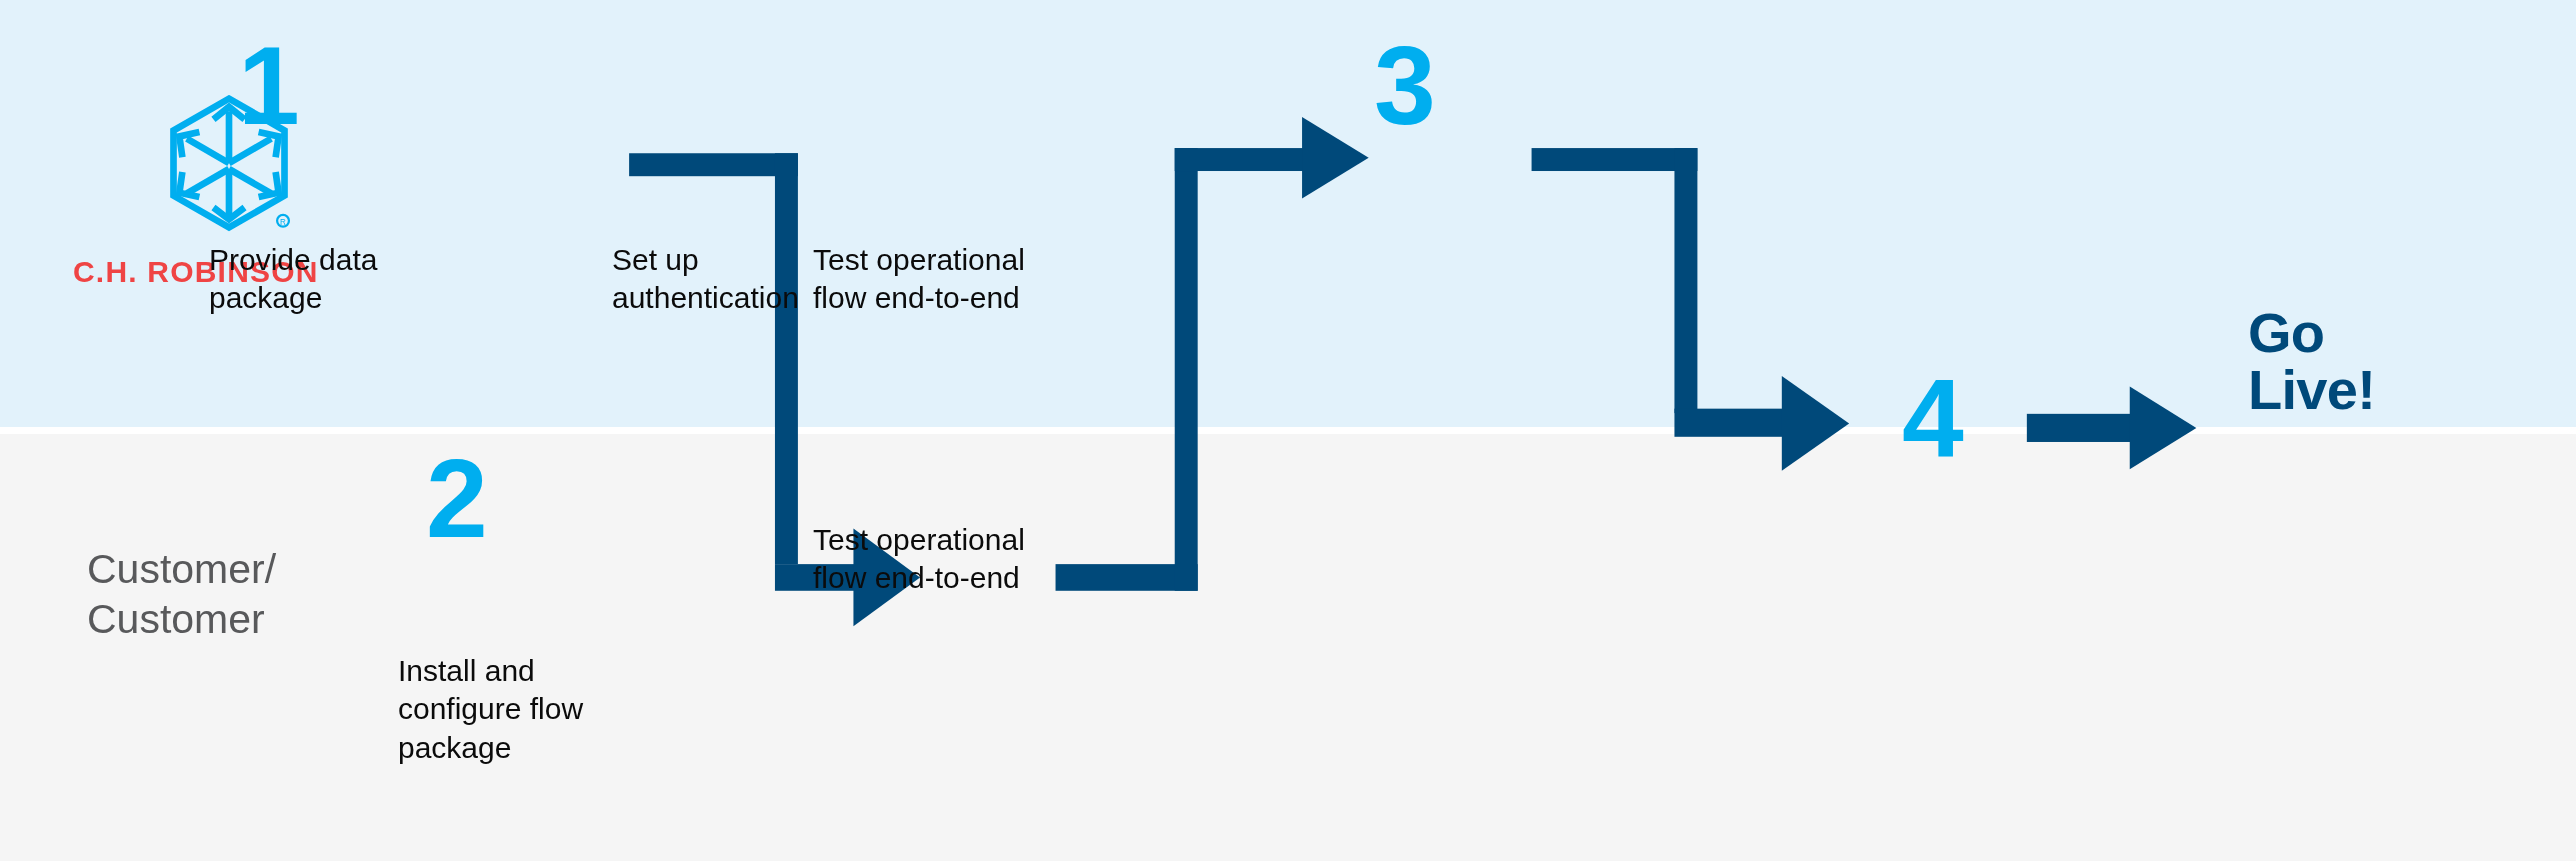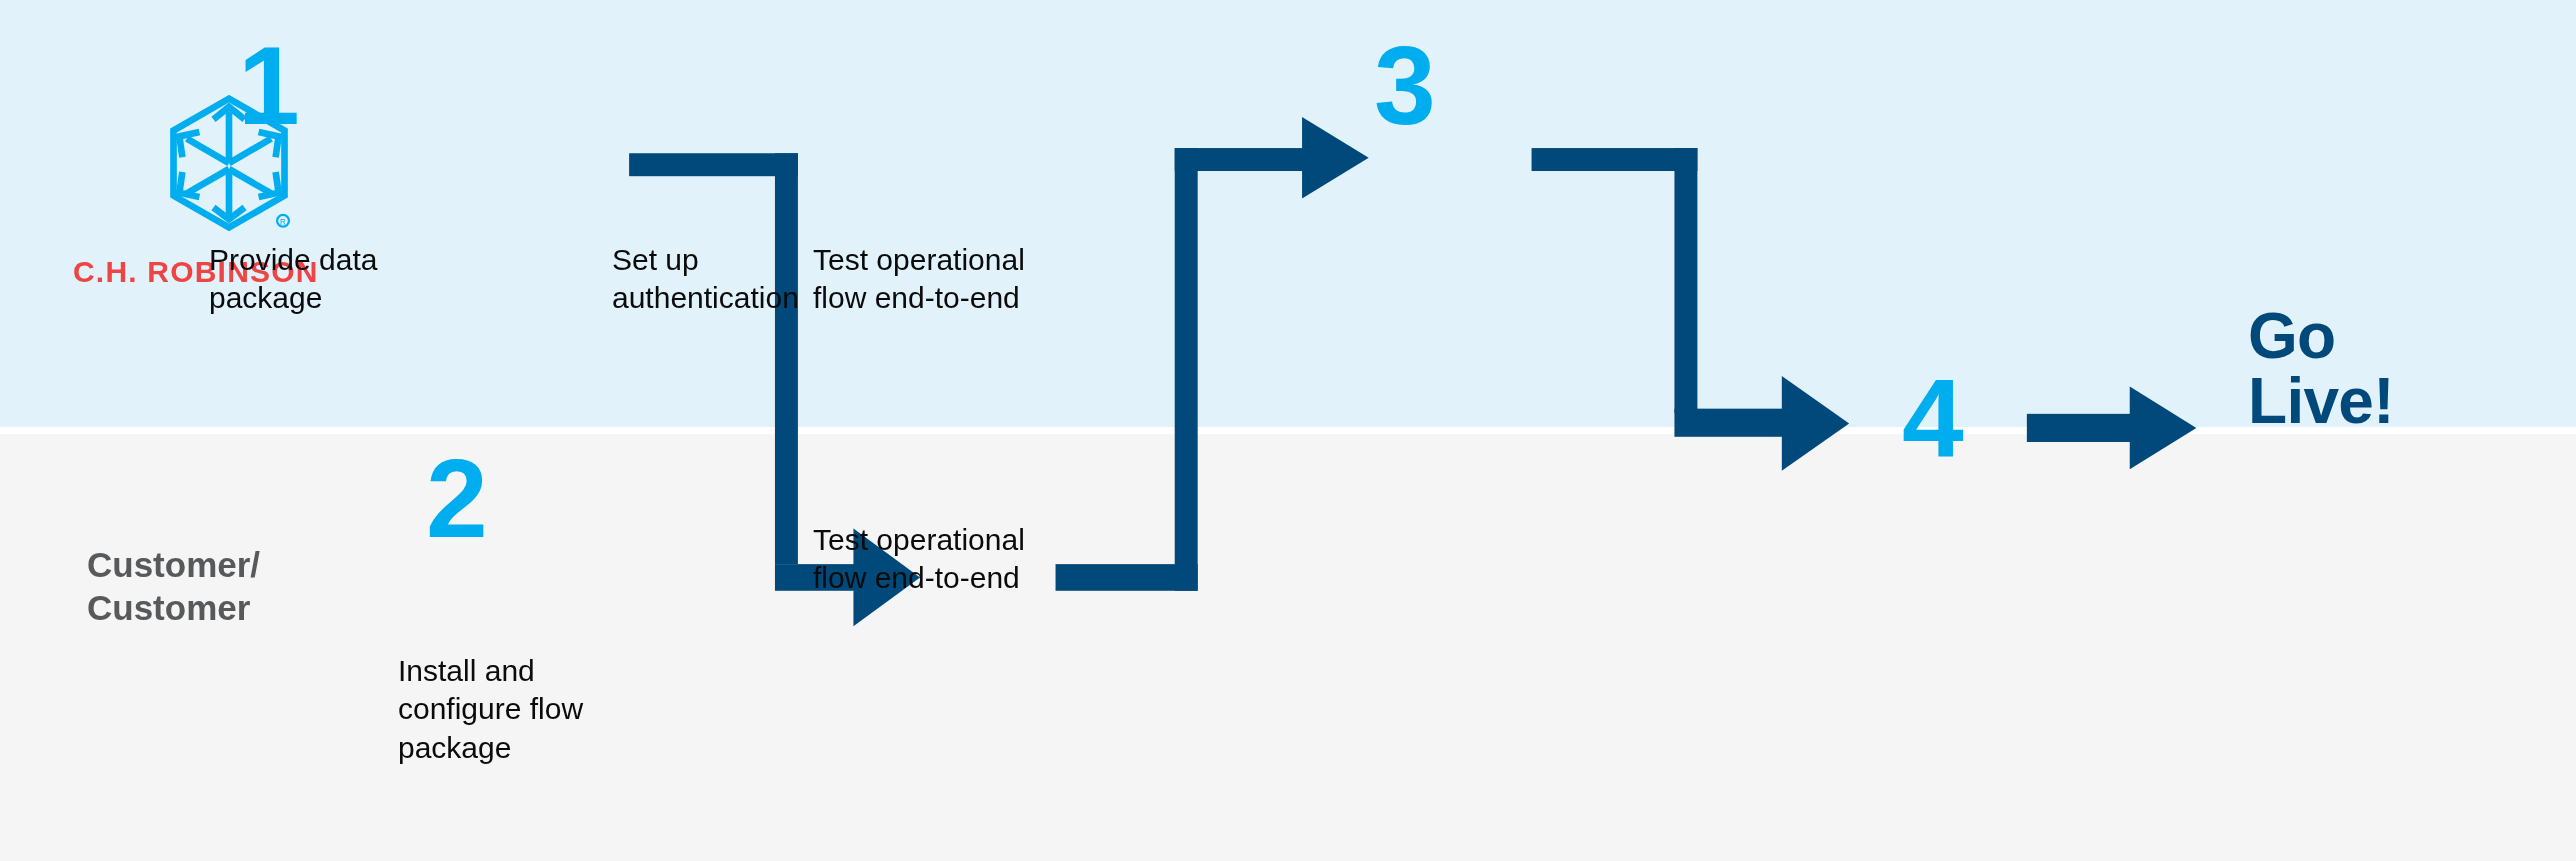--- a/index.html
+++ b/index.html
@@ -21,21 +21,21 @@
   .logo-word{
     position:absolute;left:73px;top:255px;width:311px;
     font-size:30px;font-weight:700;letter-spacing:1.2px;color:#ef4444;
     font-family:"Liberation Sans","DejaVu Sans",sans-serif;
     white-space:nowrap;
   }
 
   
   .lane-label{
     position:absolute;left:87px;top:544px;width:318px;
-    font-size:35px;line-height:1.22;color:#58595b;font-weight:700;
+    font-size:41px;line-height:1.22;color:#58595b;font-weight:400;
   }
 
   
   .stepnum{
     position:absolute;color:#00AEEF;font-weight:700;line-height:1;
     font-family:"Liberation Sans","DejaVu Sans",sans-serif;
   }
   #num-1{left:238px;top:31px;font-size:111px;}
   #num-2{left:426px;top:444px;font-size:111px;}
   #num-3{left:1374px;top:31px;font-size:111px;}
@@ -47,21 +47,21 @@
   }
   #cap-1{left:209px;top:241px;width:244px;}
   #cap-2{left:398px;top:652px;width:244px;}
   #cap-3{left:612px;top:241px;width:281px;}
   #cap-4a{left:813px;top:241px;width:296px;}
   #cap-4b{left:813px;top:521px;width:296px;}
 
   
   .goal{
     position:absolute;left:2248px;top:304px;width:311px;
-    color:#00497A;font-weight:700;font-size:64px;line-height:1.02;
+    color:#00497A;font-weight:700;font-size:56px;line-height:1.02;
     letter-spacing:-0.7px;
   }
 
   
   .wires{position:absolute;left:0;top:0;width:2576px;height:861px;pointer-events:none;}
 </style>
 </head>
 <body>
 
 <div id="stage">

